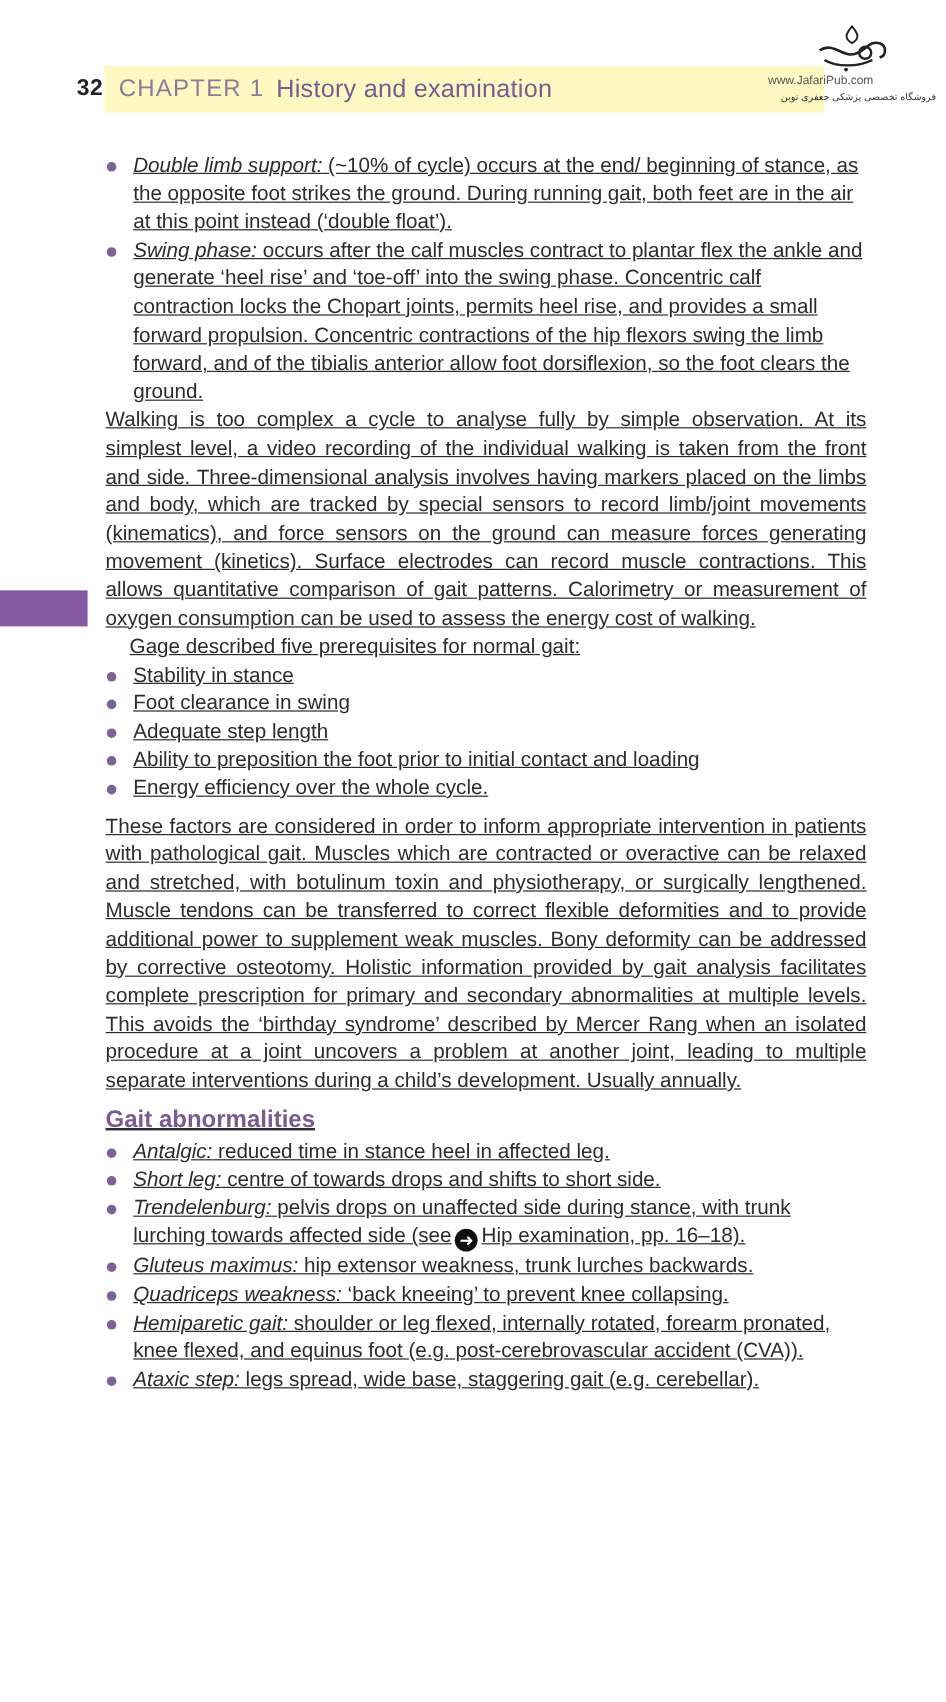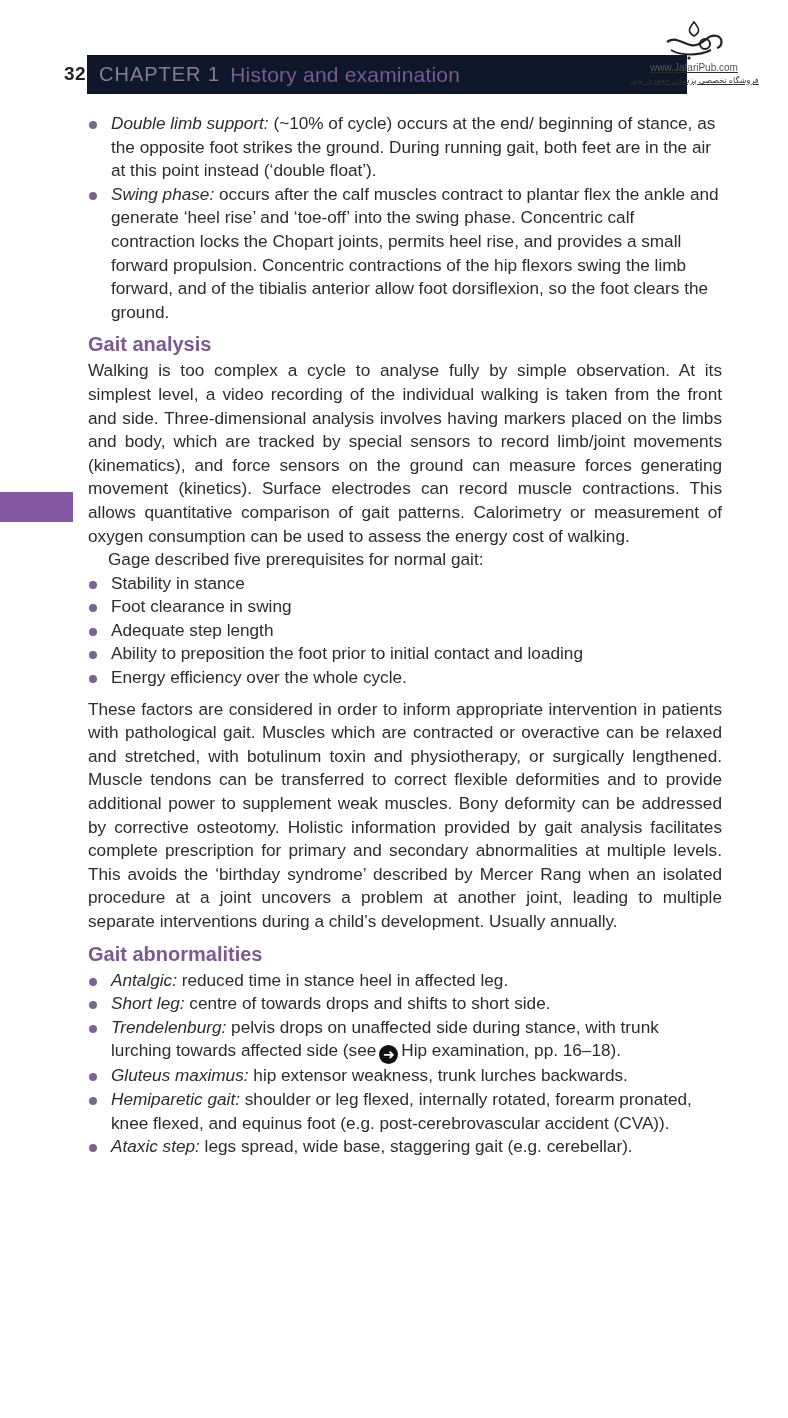--- a/index.html
+++ b/index.html
@@ -7,46 +7,44 @@
       width: 788px; height: 1418px; position: relative; overflow: hidden;
       font-family: "Liberation Sans", "DejaVu Sans", sans-serif;
       color: #2a2a2a;
     }
     .page-number {
       position: absolute; left: 46px; top: 63px;
       font-size: 19px; font-weight: bold; color: #222; letter-spacing: 0.5px; margin-left: 18px;
     }
     .header-band {
       position: absolute; left: 87px; top: 55px; width: 600px; height: 39px;
-      background: #0f172a;
+      background: #fef9c3;
       display: flex; align-items: center; padding-left: 12px;
       box-sizing: border-box;
     }
     .chapter-label {
       font-size: 20px; color: #8d7a9a; letter-spacing: 1px; font-weight: normal;
       margin-right: 10px;
     }
     .chapter-title {
       font-size: 21px; font-weight: normal; color: #7b5a91; letter-spacing: 0.2px;
     }
     .logo {
-      position: absolute; left: 624px; top: 20px; width: 140px; height: 75px;
-      text-align: center;
-      text-decoration: underline;
+      position: absolute; left: 640px; top: 20px; width: 140px; height: 75px;
     }
     .logo svg { display: block; margin: 0 auto; }
     .logo-url { font-size: 10px; color: #555; margin-top: 0px; }
     .logo-sub { font-size: 8px; color: #333; margin-top: 3px; direction: rtl; }
     .thumb-tab {
       position: absolute; left: 0; top: 492px; width: 73px; height: 30px;
       background: #8558a3;
     }
     .content {
-      position: absolute; left: 88px; top: 112px; width: 634px;
-      font-size: 17.2px; line-height: 23.6px; color: #2c2c2c;
+      position: absolute; left: 88px; top: 126px; width: 634px;
+      font-size: 17.2px; line-height: 23.6px; color: #2c2c2c; text-decoration: underline;
     }
     ul.bullets { list-style: none; margin: 0; padding: 0; }
     ul.bullets li {
       position: relative; padding-left: 23px;
     }
     ul.bullets li .dot {
       position: absolute; left: 1px; top: 9px; width: 8px; height: 8px;
       border-radius: 50%; background: #7d6296;
     }
     .term { font-style: italic; }
@@ -92,34 +90,34 @@
     <li>
       <span class="dot"></span>
       <span class="term">Double limb support:</span><span> (~10% of cycle) occurs at the end/ beginning of stance, as the opposite foot strikes the ground. During running gait, both feet are in the air at this point instead (‘double float’).</span>
     </li>
     <li>
       <span class="dot"></span>
       <span class="term">Swing phase:</span><span> occurs after the calf muscles contract to plantar flex the ankle and generate ‘heel rise’ and ‘toe-off’ into the swing phase. Concentric calf contraction locks the Chopart joints, permits heel rise, and provides a small forward propulsion. Concentric contractions of the hip flexors swing the limb forward, and of the tibialis anterior allow foot dorsiflexion, so the foot clears the ground.</span>
     </li>
   </ul>
 
-  <h2 class="section">Gait analysis</h2>
   <p class="body">Walking is too complex a cycle to analyse fully by simple observation. At its simplest level, a video recording of the individual walking is taken from the front and side. Three-dimensional analysis involves having markers placed on the limbs and body, which are tracked by special sensors to record limb/joint movements (kinematics), and force sensors on the ground can measure forces generating movement (kinetics). Surface electrodes can record muscle contractions. This allows quantitative comparison of gait patterns. Calorimetry or measurement of oxygen consumption can be used to assess the energy cost of walking.</p>
   <p class="indent">Gage described five prerequisites for normal gait:</p>
   <ul class="bullets">
     <li><span class="dot"></span><span>Stability in stance</span></li>
     <li><span class="dot"></span><span>Foot clearance in swing</span></li>
     <li><span class="dot"></span><span>Adequate step length</span></li>
     <li><span class="dot"></span><span>Ability to preposition the foot prior to initial contact and loading</span></li>
     <li><span class="dot"></span><span>Energy efficiency over the whole cycle.</span></li>
   </ul>
   <p class="body gap">These factors are considered in order to inform appropriate intervention in patients with pathological gait. Muscles which are contracted or overactive can be relaxed and stretched, with botulinum toxin and physiotherapy, or surgically lengthened. Muscle tendons can be transferred to correct flexible deformities and to provide additional power to supplement weak muscles. Bony deformity can be addressed by corrective osteotomy. Holistic information provided by gait analysis facilitates complete prescription for primary and secondary abnormalities at multiple levels. This avoids the ‘birthday syndrome’ described by Mercer Rang when an isolated procedure at a joint uncovers a problem at another joint, leading to multiple separate interventions during a child’s development. Usually annually.</p>
 
   <h2 class="section">Gait abnormalities</h2>
   <ul class="bullets">
     <li><span class="dot"></span><span class="term">Antalgic:</span><span> reduced time in stance heel in affected leg.</span></li>
     <li><span class="dot"></span><span class="term">Short leg:</span><span> centre of towards drops and shifts to short side.</span></li>
     <li><span class="dot"></span><span class="term">Trendelenburg:</span><span> pelvis drops on unaffected side during stance, with trunk lurching towards affected side (see</span><span class="arrow-icon">➜</span><span>Hip examination, pp. 16–18).</span></li>
     <li><span class="dot"></span><span class="term">Gluteus maximus:</span><span> hip extensor weakness, trunk lurches backwards.</span></li>
+    <li><span class="dot"></span><span class="term">Quadriceps weakness:</span><span> ‘back kneeing’ to prevent knee collapsing.</span></li>
     <li><span class="dot"></span><span class="term">Hemiparetic gait:</span><span> shoulder or leg flexed, internally rotated, forearm pronated, knee flexed, and equinus foot (e.g. post-cerebrovascular accident (CVA)).</span></li>
     <li><span class="dot"></span><span class="term">Ataxic step:</span><span> legs spread, wide base, staggering gait (e.g. cerebellar).</span></li>
   </ul>
 </div>
 
 </body></html>

